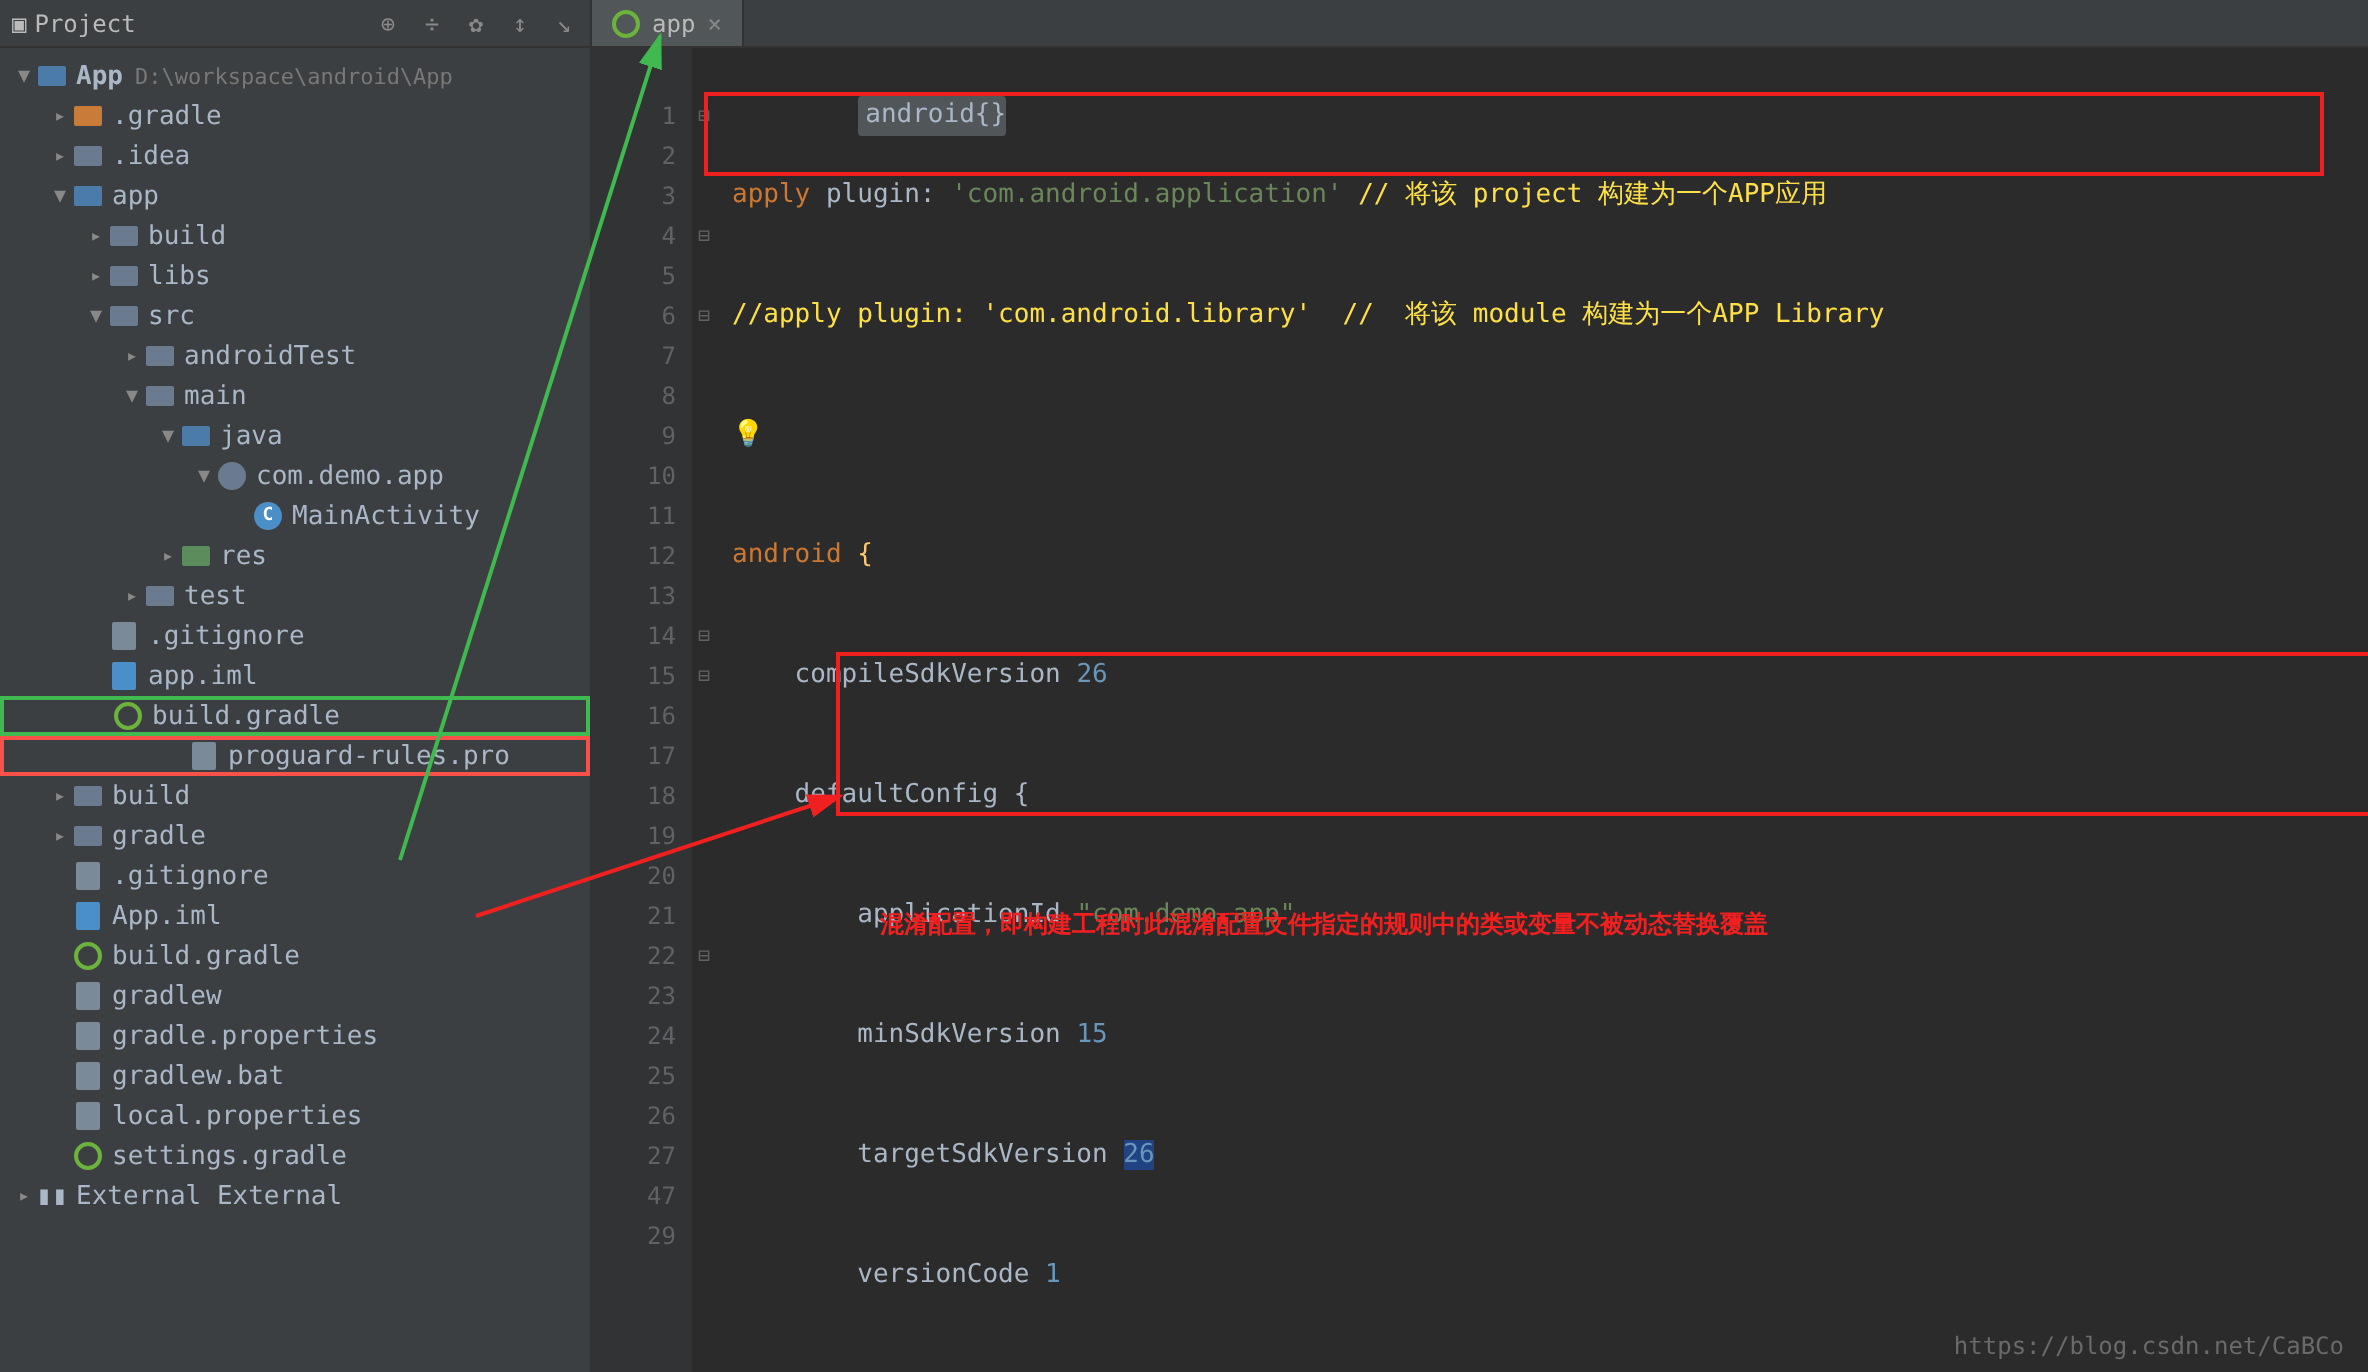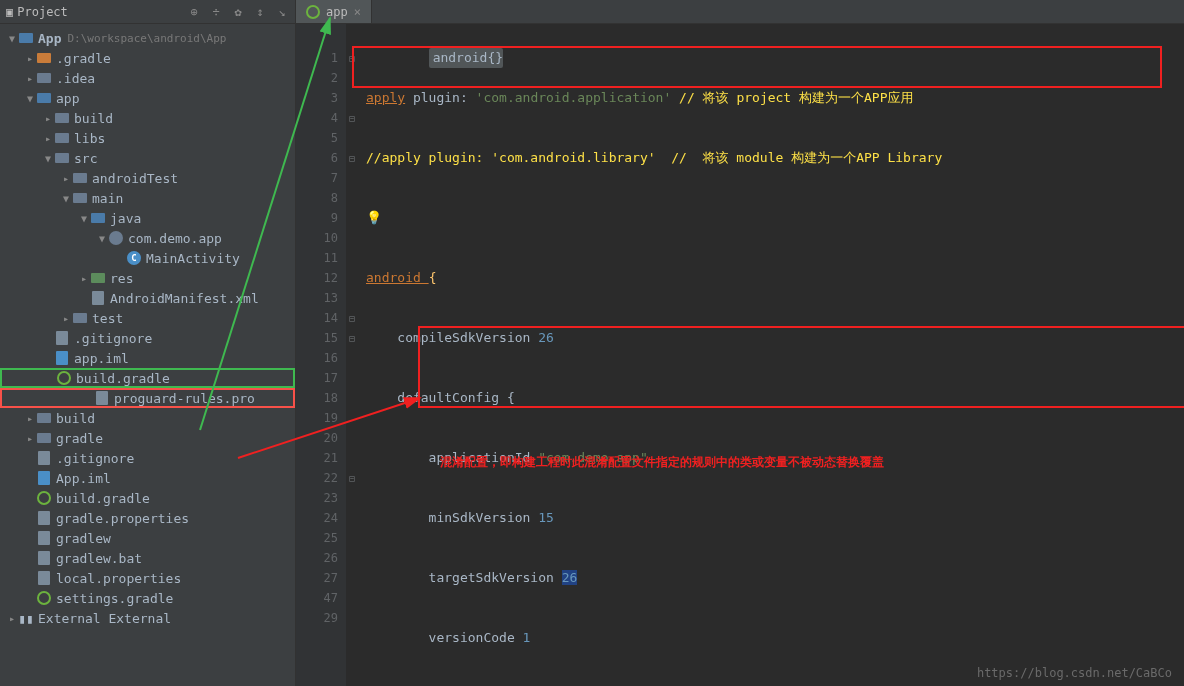--- a/index.html
+++ b/index.html
@@ -35,21 +35,21 @@
 .tabs { height:24px; background:#3c3f41; display:flex; align-items:center; border-bottom:1px solid #323232; }
 .tab { display:flex; align-items:center; gap:6px; padding:0 10px; height:100%; background:#515658; color:#bbbbbb; font-size:12px; border-right:1px solid #323232; }
 .tab-close { color:#888; cursor:pointer; }
 .code-area { flex:1; display:flex; overflow:hidden; position:relative; }
 .gutter { width:50px; background:#313335; text-align:right; padding:4px 8px 4px 0; color:#606366; font-size:12px; line-height:20px; user-select:none; }
 .gutter-line { height:20px; }
 .fold-strip { width:12px; background:#2b2b2b; padding-top:4px; }
 .fold-mark { height:20px; display:flex; align-items:center; justify-content:center; color:#606366; font-size:10px; }
 .code { flex:1; padding:4px 0 4px 8px; font-size:13px; line-height:20px; position:relative; white-space:pre; }
 .code-line { height:20px; }
-.kw { color:#cc7832;text-decoration:underline; }
+.kw { color:#cc7832; }
 .str { color:#6a8759; }
 .num { color:#6897bb; }
 .cmt { color:#fde047; }
 .def { color:#ffc66d; }
 .bulb { color:#e8ba4e; }
 .annot { position:absolute; pointer-events:none; }
 .box-red { border:2px solid #f02020; position:absolute; }
 .box-red-text { color:#f02020; font-size:12px; position:absolute; font-family:'SimSun','Microsoft YaHei',sans-serif; font-weight:bold; }
 .watermark { position:absolute; bottom:6px; right:12px; color:#6a6a6a; font-size:12px; }
 .path-text { color:#787878; font-size:11px; }
@@ -160,27 +160,20 @@
             </span>
      <span class="tree-label">MainActivity</span>
     </div>
           <div class="tree-row ind-4 ">
      <span class="tree-arrow">▸</span>
      <span class="tree-icon">
               <span class="folder-icon green"></span>
             </span>
      <span class="tree-label">res</span>
     </div>
-          <div class="tree-row ind-4 ">
-     <span class="tree-arrow"></span>
-     <span class="tree-icon">
-              <span class="file-icon"></span>
-            </span>
-     <span class="tree-label">AndroidManifest.xml</span>
-    </div>
           <div class="tree-row ind-3 ">
      <span class="tree-arrow">▸</span>
      <span class="tree-icon">
               <span class="folder-icon"></span>
             </span>
      <span class="tree-label">test</span>
     </div>
           <div class="tree-row ind-2 ">
      <span class="tree-arrow"></span>
      <span class="tree-icon">
@@ -242,28 +235,28 @@
      <span class="tree-icon">
               <span class="gradle-icon"></span>
             </span>
      <span class="tree-label">build.gradle</span>
     </div>
           <div class="tree-row ind-1 ">
      <span class="tree-arrow"></span>
      <span class="tree-icon">
               <span class="file-icon"></span>
             </span>
+     <span class="tree-label">gradlew</span>
+    </div>
+          <div class="tree-row ind-1 ">
+     <span class="tree-arrow"></span>
+     <span class="tree-icon">
+              <span class="file-icon"></span>
+            </span>
      <span class="tree-label">gradle.properties</span>
-    </div>
-          <div class="tree-row ind-1 ">
-     <span class="tree-arrow"></span>
-     <span class="tree-icon">
-              <span class="file-icon"></span>
-            </span>
-     <span class="tree-label">gradlew</span>
     </div>
           <div class="tree-row ind-1 ">
      <span class="tree-arrow"></span>
      <span class="tree-icon">
               <span class="file-icon"></span>
             </span>
      <span class="tree-label">gradlew.bat</span>
     </div>
           <div class="tree-row ind-1 ">
      <span class="tree-arrow"></span>

